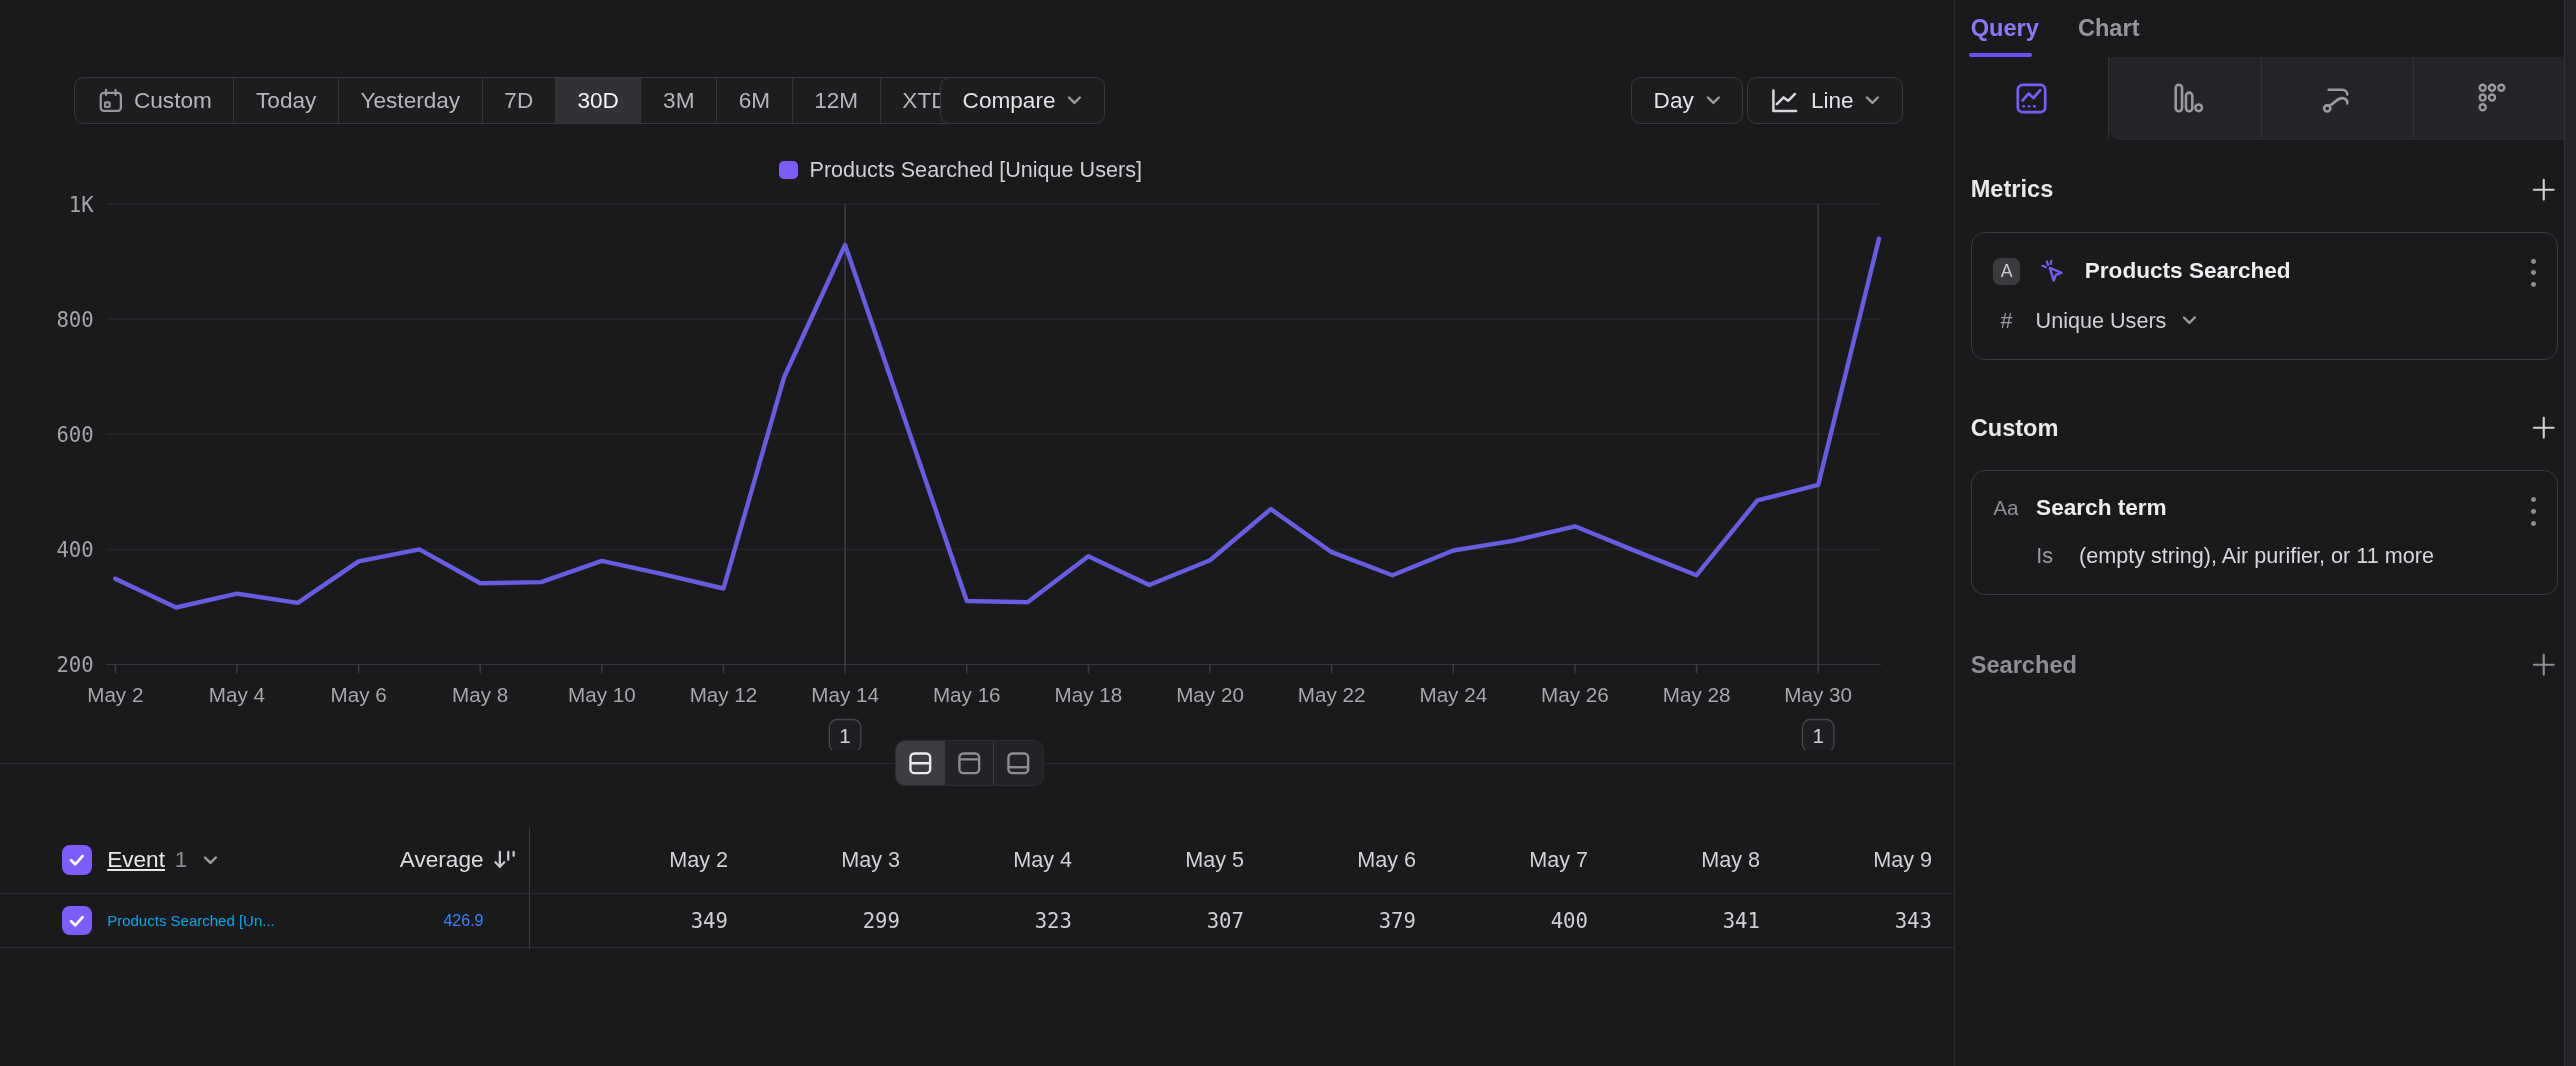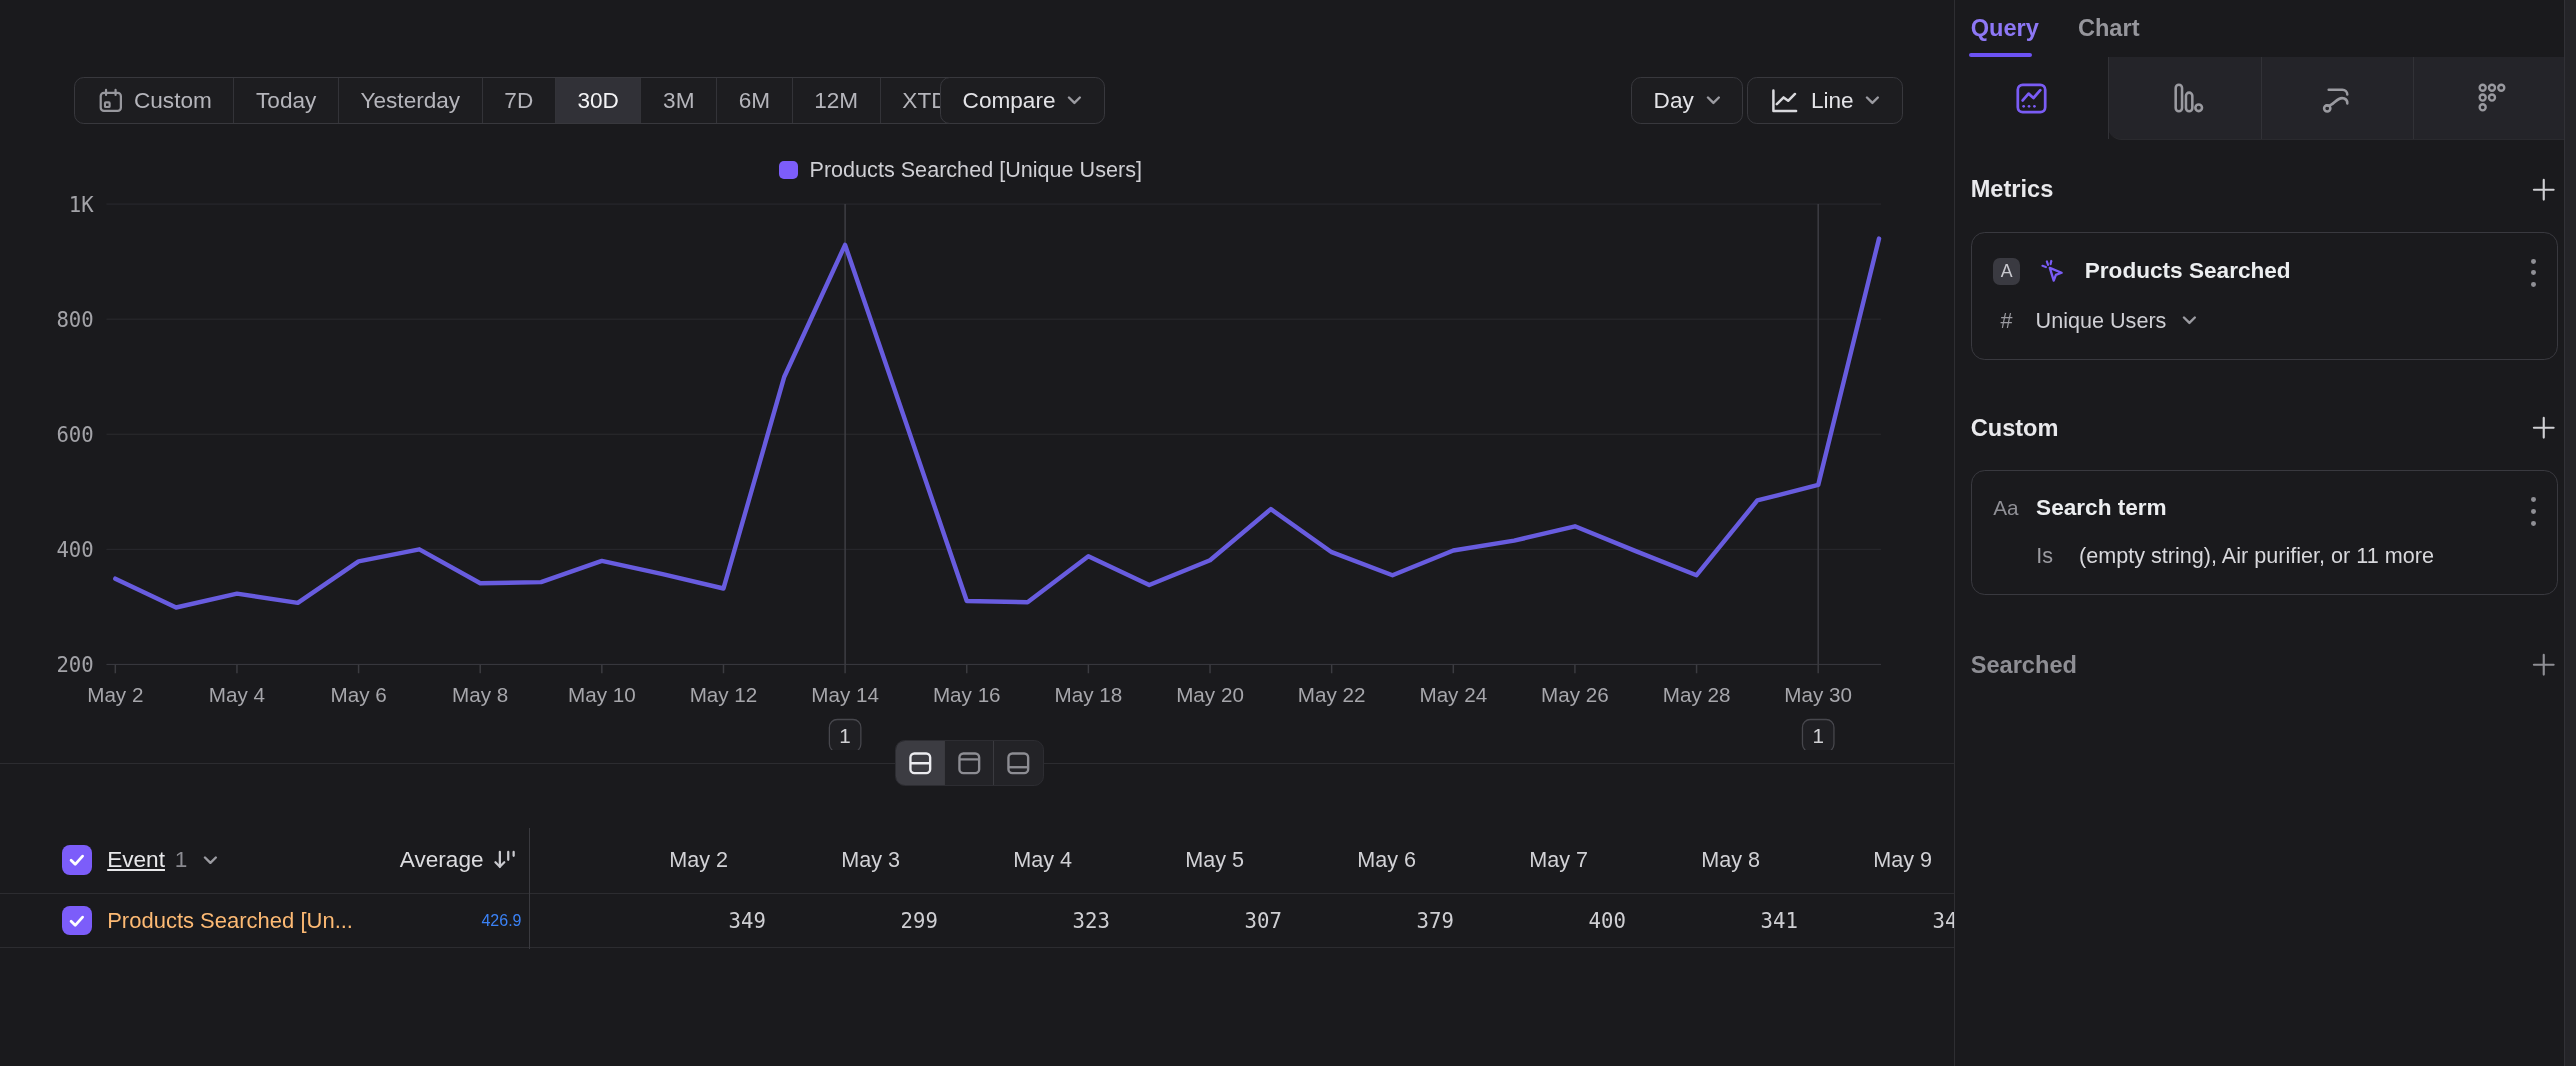--- a/index.html
+++ b/index.html
@@ -50,21 +50,21 @@
   .cell-date { flex:0 0 172px; text-align:right; font-size:21.6px; color:#d2d2d6; }
   .cell-date.val { font-family:"DejaVu Sans Mono", monospace; font-size:20.7px; color:#cfcfd3; }
   .date-cols { display:flex; margin-left:39px; }
   .checkbox { width:29.5px; height:29.5px; border-radius:7.9px; display:flex; align-items:center; justify-content:center; flex:0 0 29.5px; }
   .checkbox svg { width:19.7px; height:19.7px; }
   .checkbox polyline { fill:none; stroke:#fff; stroke-width:3.4; stroke-linecap:round; stroke-linejoin:round; }
   .evt-label { font-size:22.6px; color:#e8e8ea;text-decoration:underline; }
   .evt-count { font-size:22.6px; color:#8b8b91; margin-left:-5.9px; }
   .avg-label { font-size:22.6px; color:#dcdcdf; }
   .avg-val { font-family:Liberation Sans, sans-serif; font-size:16px; color:#3b82f6; }
-  .row-label { font-size:22px; color:#fdba74; white-space:nowrap; }
+  .row-label { font-size:15px; color:#0ea5e9; white-space:nowrap; }
   .v-sep { position:absolute; left:529px; top:1px; width:1px; height:121px; background:#3a3a3f; }
   .sort-icon { width:25.6px; height:25.6px; }
   .sort-icon line, .sort-icon polyline { stroke:#c9c9ce; stroke-width:2.3; stroke-linecap:round; fill:none; }
 
   
   .right-panel { position:absolute; left:1954px; top:0; width:622px; height:1067px; background:#1a1a1d; border-left:1px solid #2e2e32; }
   .panel-tabs { position:relative; height:57px; display:flex; align-items:center; padding-left:15.7px; gap:39px; }
   .panel-tab { font-size:23.6px; font-weight:bold; color:#96969c; }
   .panel-tab.active { color:#8d77f5; }
   .tab-underline { position:absolute; left:13.8px; bottom:0; width:63px; height:3.9px; border-radius:2px; background:#6c52f4; }

